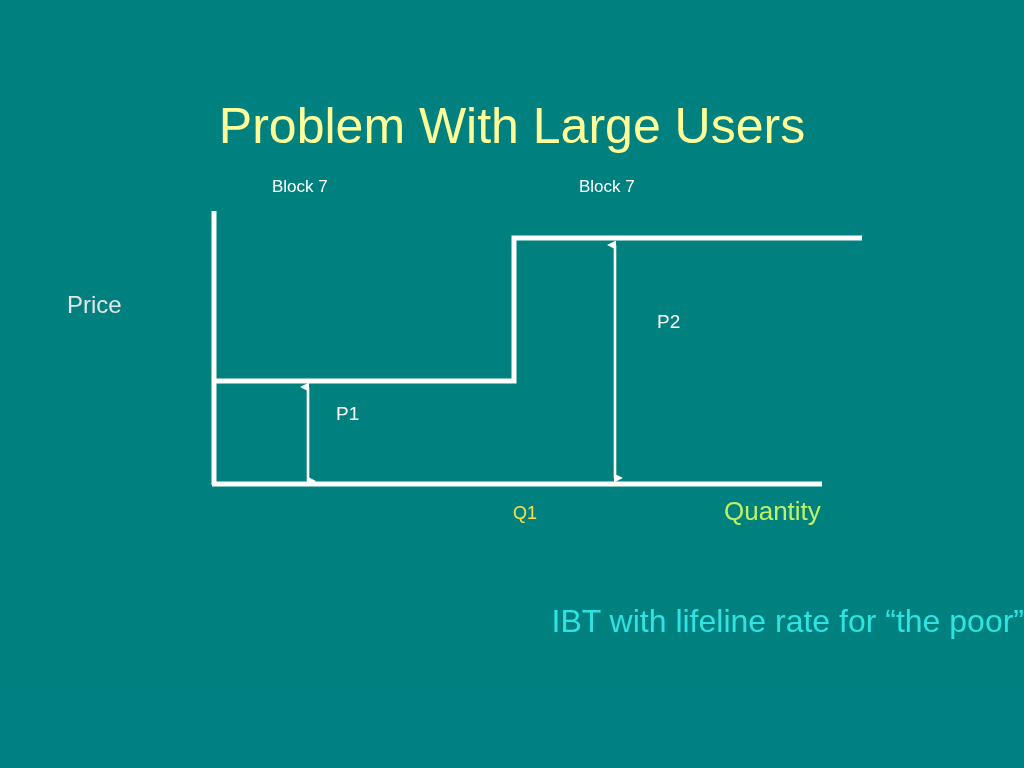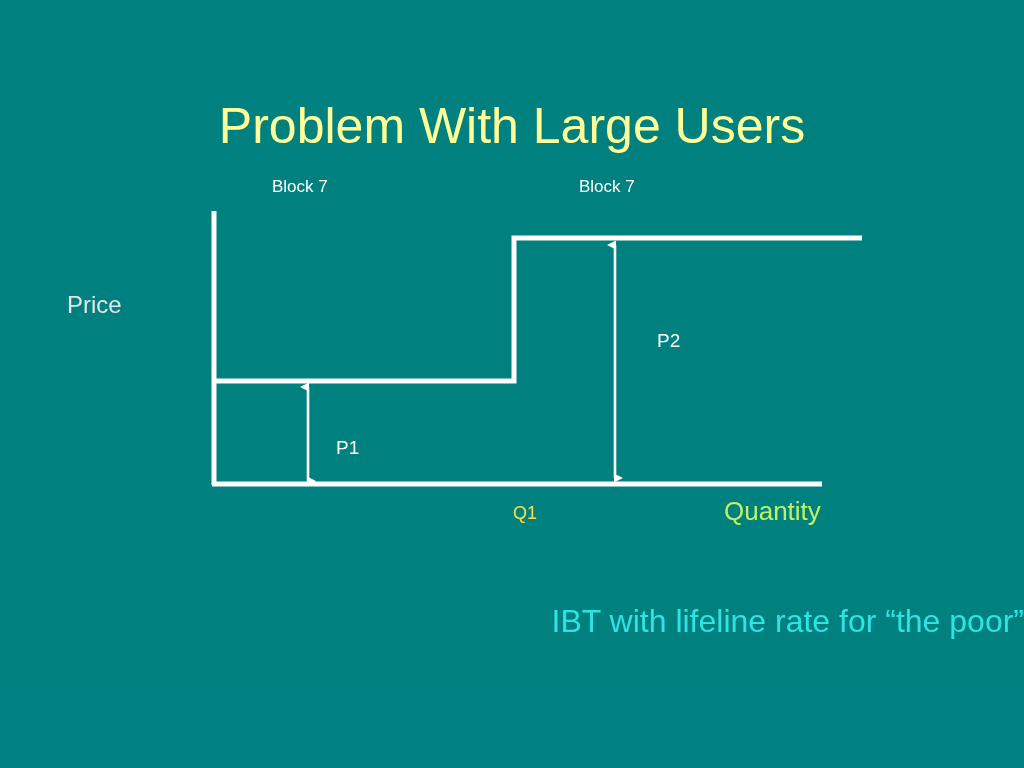--- a/index.html
+++ b/index.html
@@ -78,22 +78,22 @@
   }
 
   
   .price-marker-label {
     position: absolute;
     color: #FFFFFF;
     font-size: 19px;
     line-height: 23px;
     white-space: nowrap;
   }
-  #p1-label { left: 336px; top: 436px; }
-  #p2-label { left: 657px; top: 329px; }
+  #p1-label { left: 336px; top: 402px; }
+  #p2-label { left: 657px; top: 310px; }
 
   
   #chart-svg {
     position: absolute;
     left: 0;
     top: 0;
     width: 1024px;
     height: 768px;
     overflow: visible;
   }

